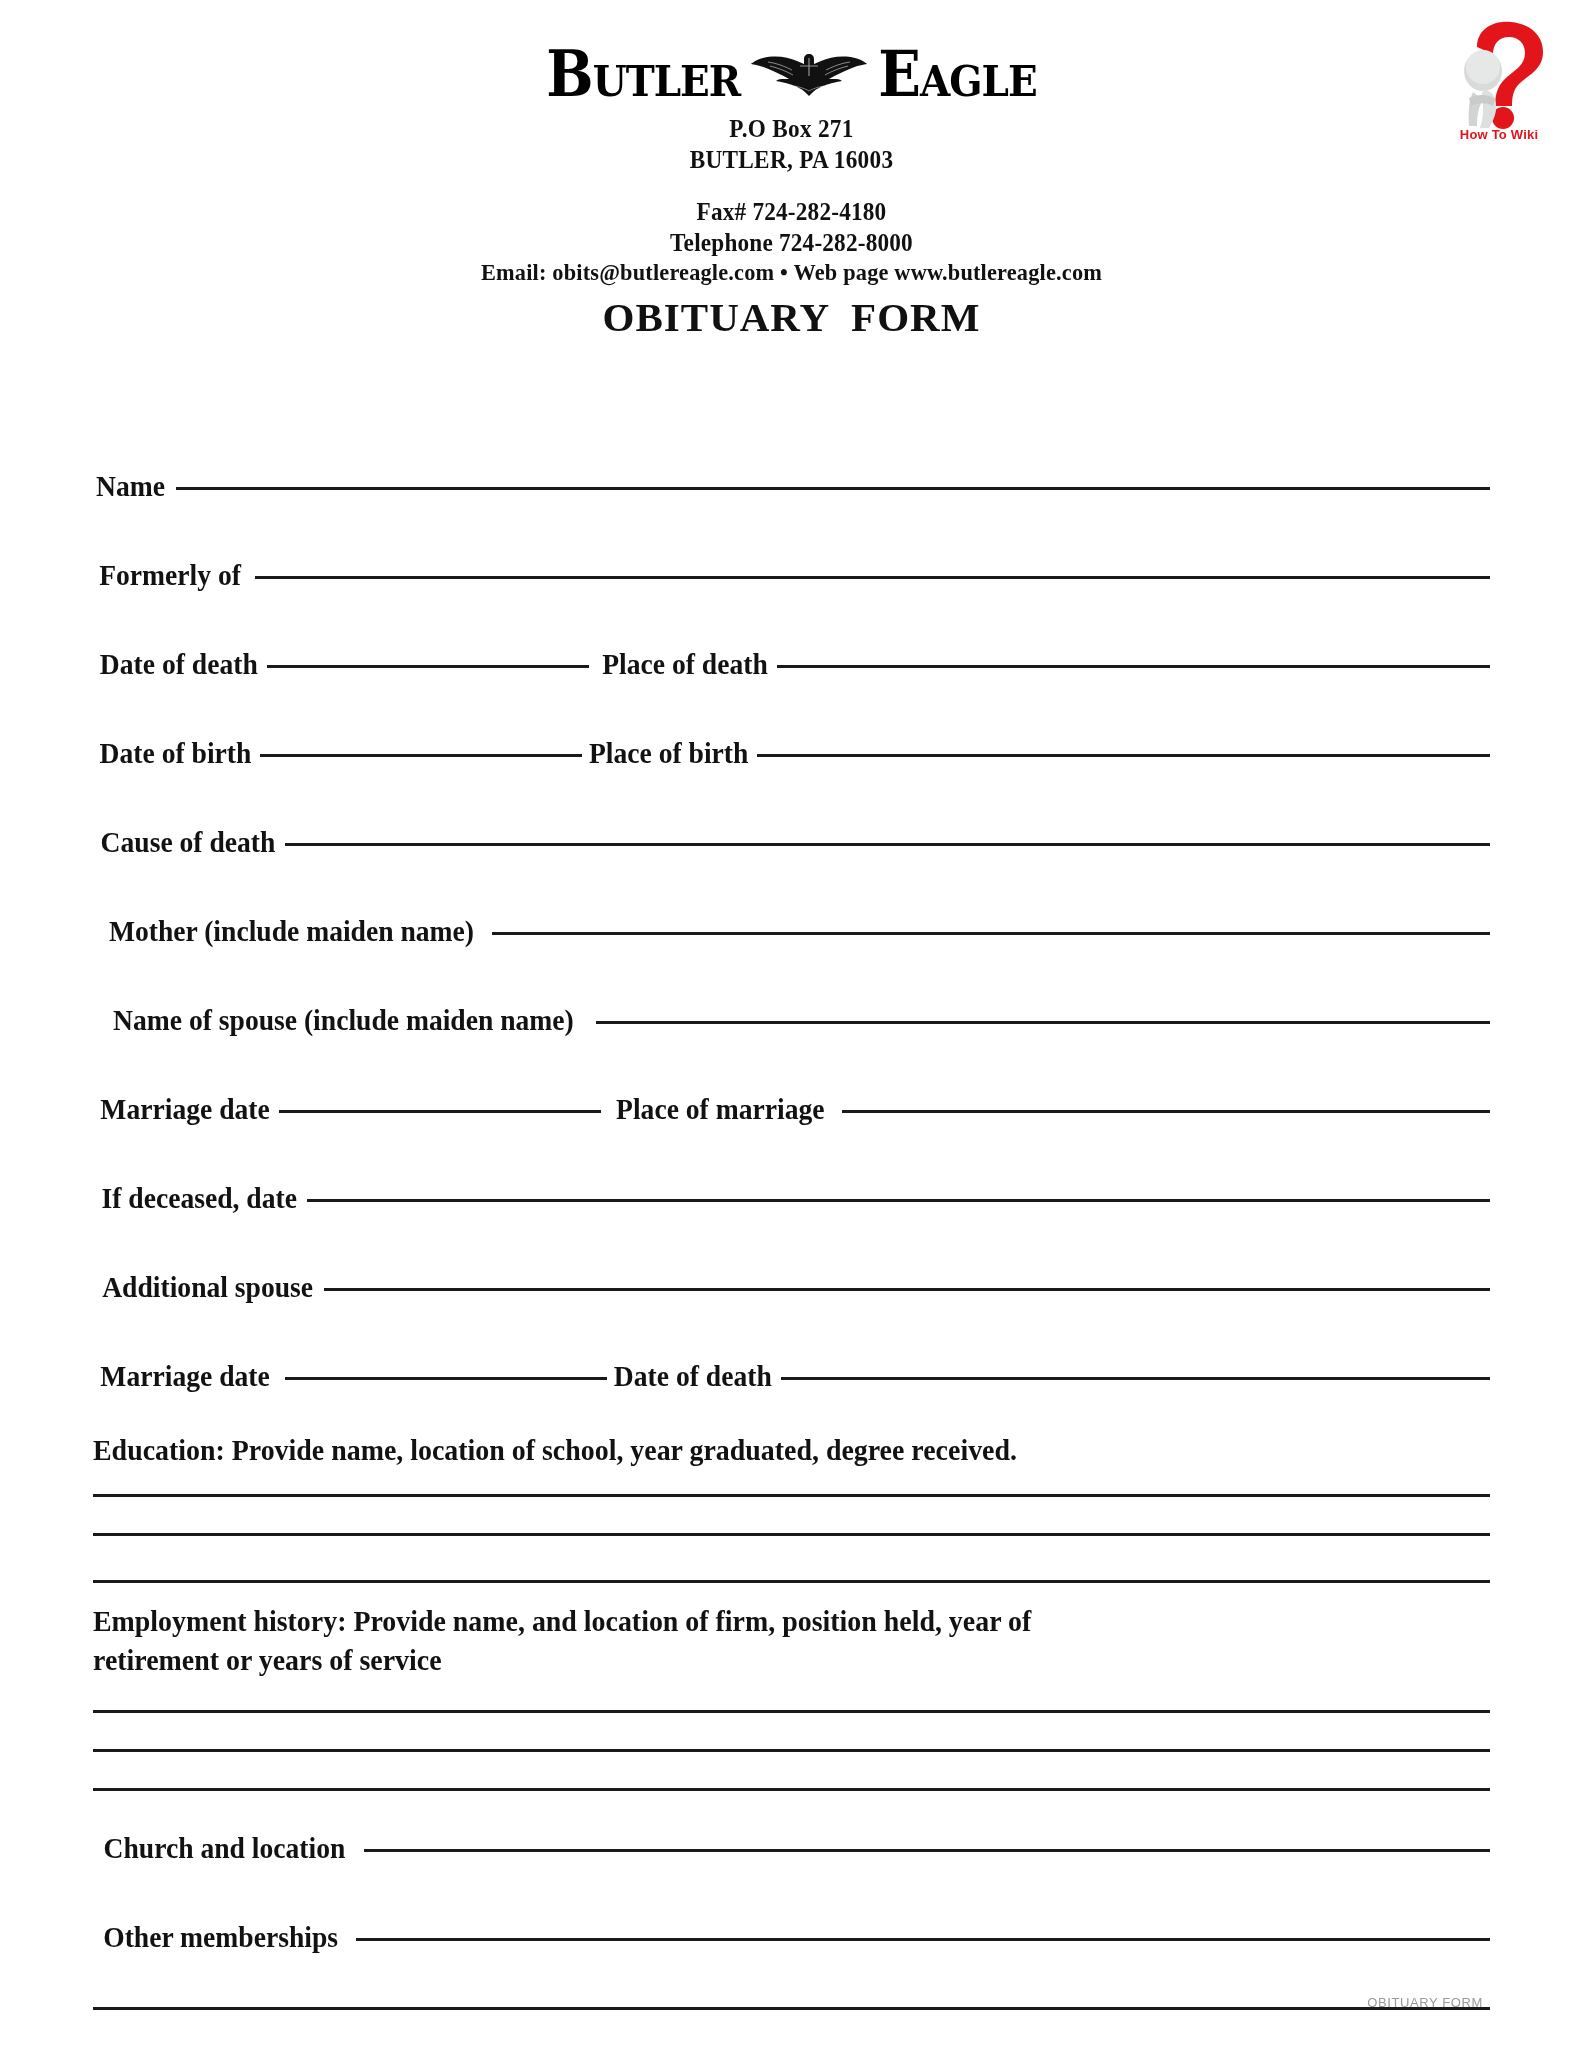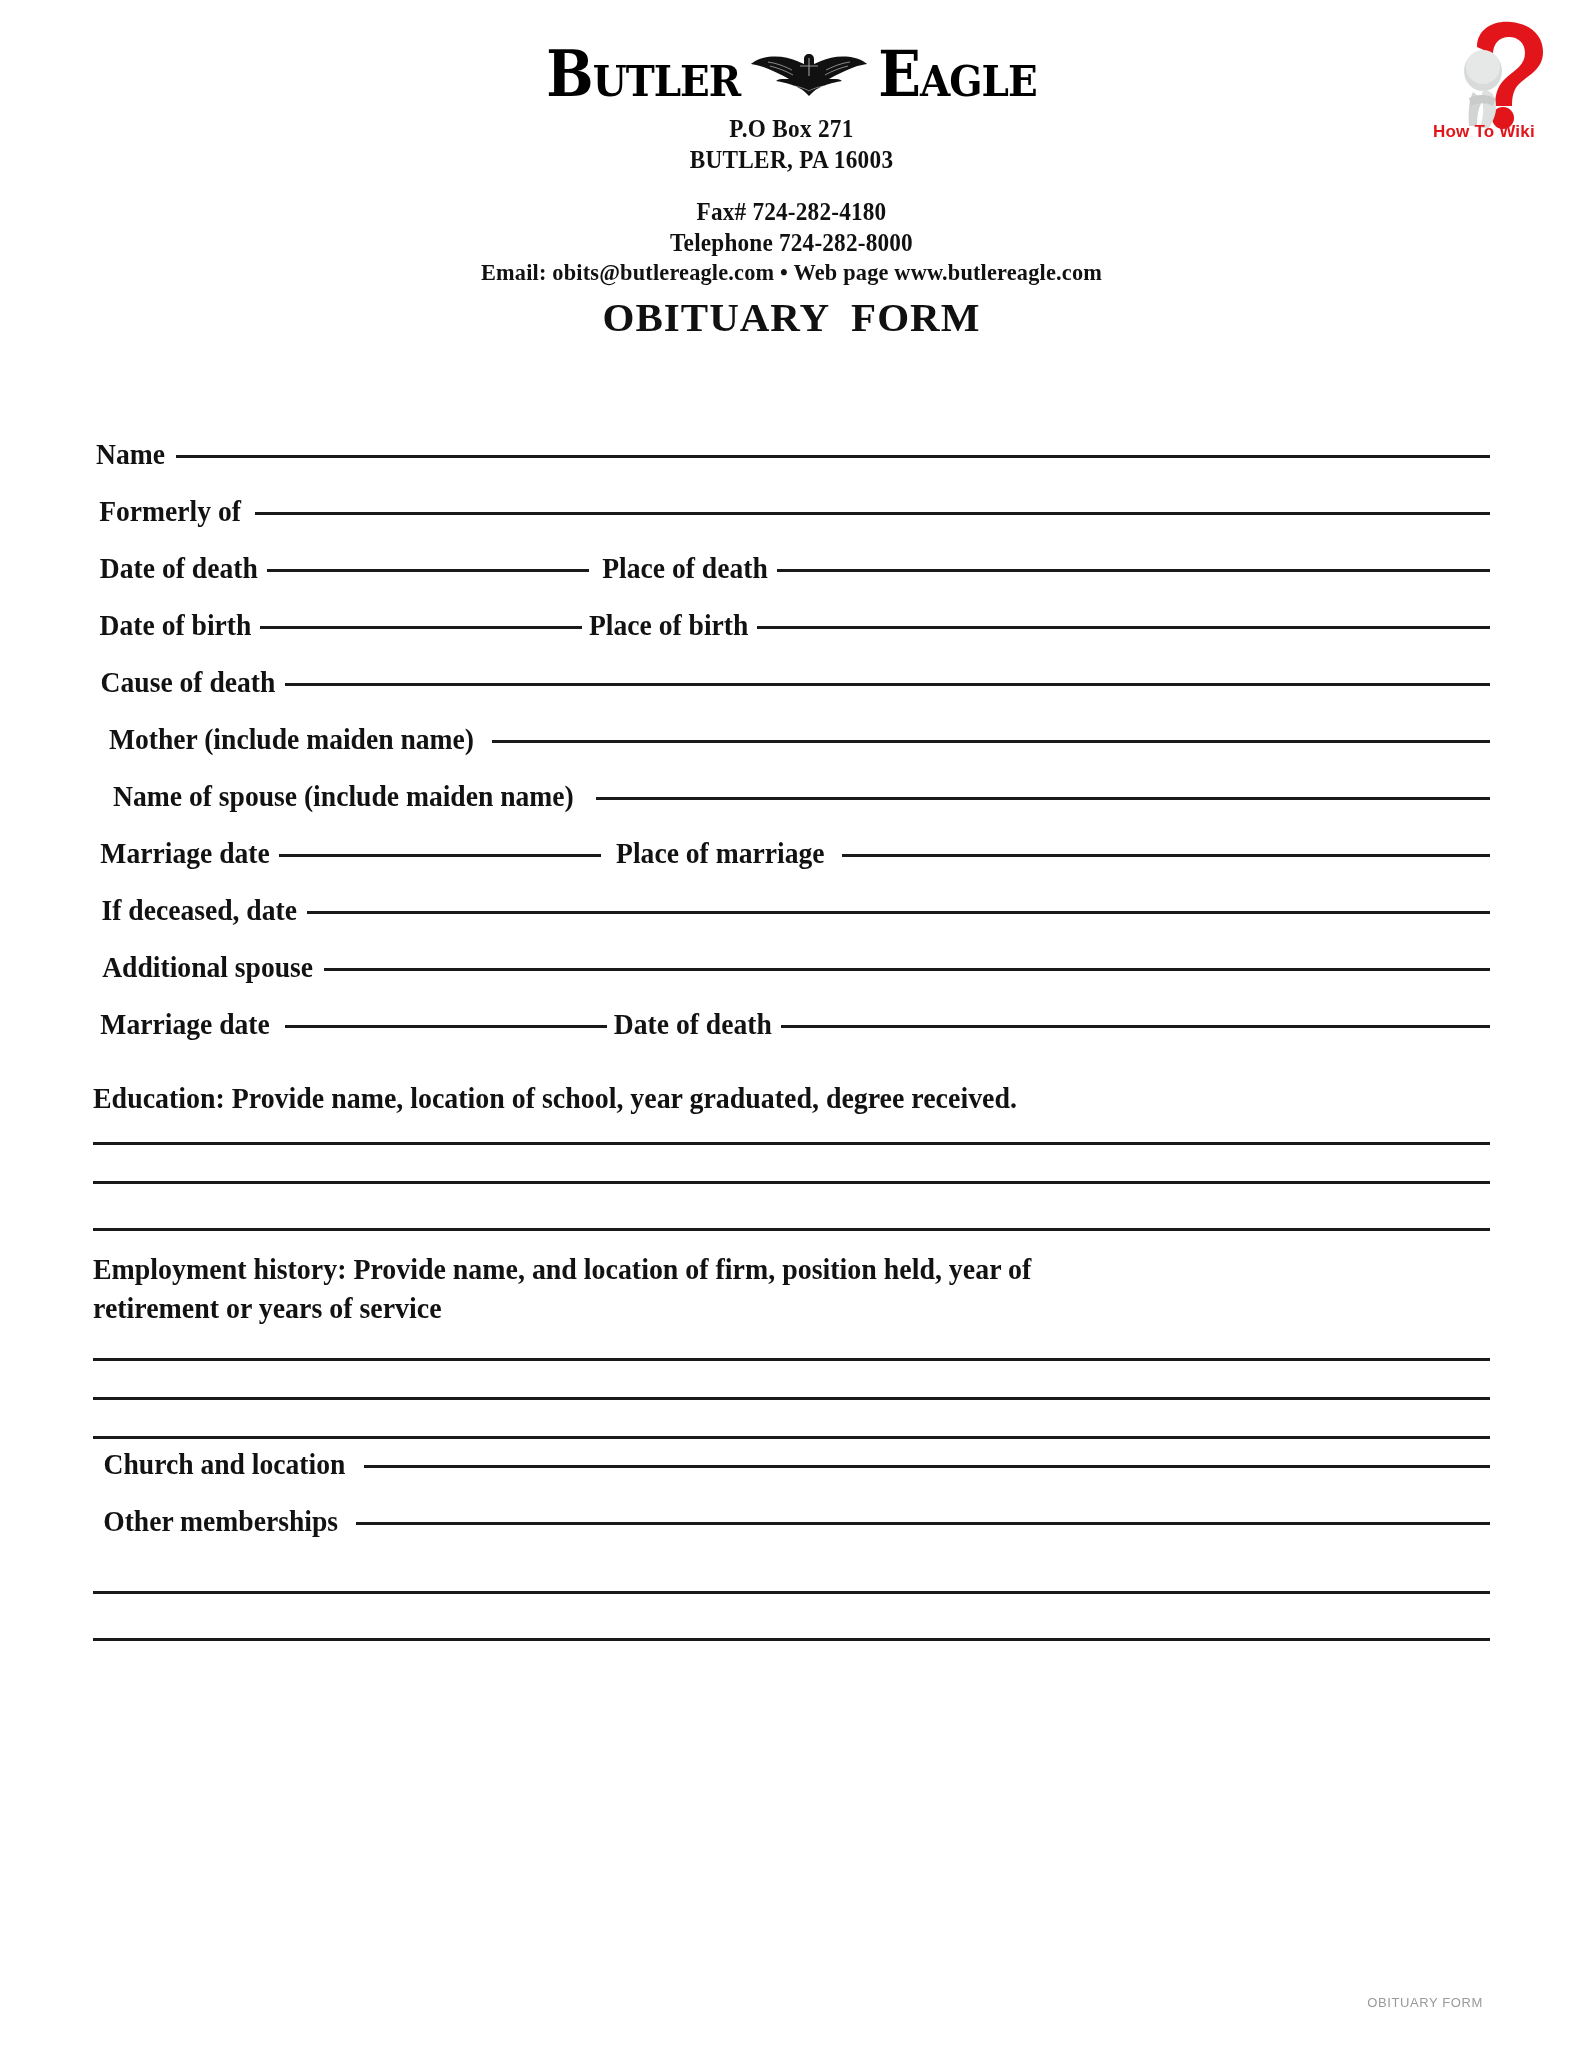--- a/index.html
+++ b/index.html
@@ -24,24 +24,24 @@
     right: 18px;
     width: 132px;
     height: 130px;
   }
   .logo svg { display: block; }
   .logo-caption {
     position: absolute;
     bottom: 2px;
     left: 0;
     width: 100%;
-    text-align: left;
+    text-align: center;
     font-family: "Liberation Sans", sans-serif;
     font-weight: bold;
-    font-size: 17px;
+    font-size: 13px;
     color: #e2151b;
     letter-spacing: 0.2px;
   }
 
   
   .masthead {
     padding-top: 46px;
     text-align: center;
   }
   .masthead-row {
@@ -96,20 +96,21 @@
     position: absolute;
     left: 93px;
     right: 93px;
     top: 437px;
   }
   .row {
     display: flex;
     align-items: baseline;
     width: 100%;
     height: 57px;
+    margin-top: 32px;
   }
   .lbl {
     font-family: "Liberation Serif", serif;
     font-weight: bold;
     font-size: 30px;
     white-space: nowrap;
     transform: scaleX(0.92);
     transform-origin: left baseline;
     color: #121212;
   }

